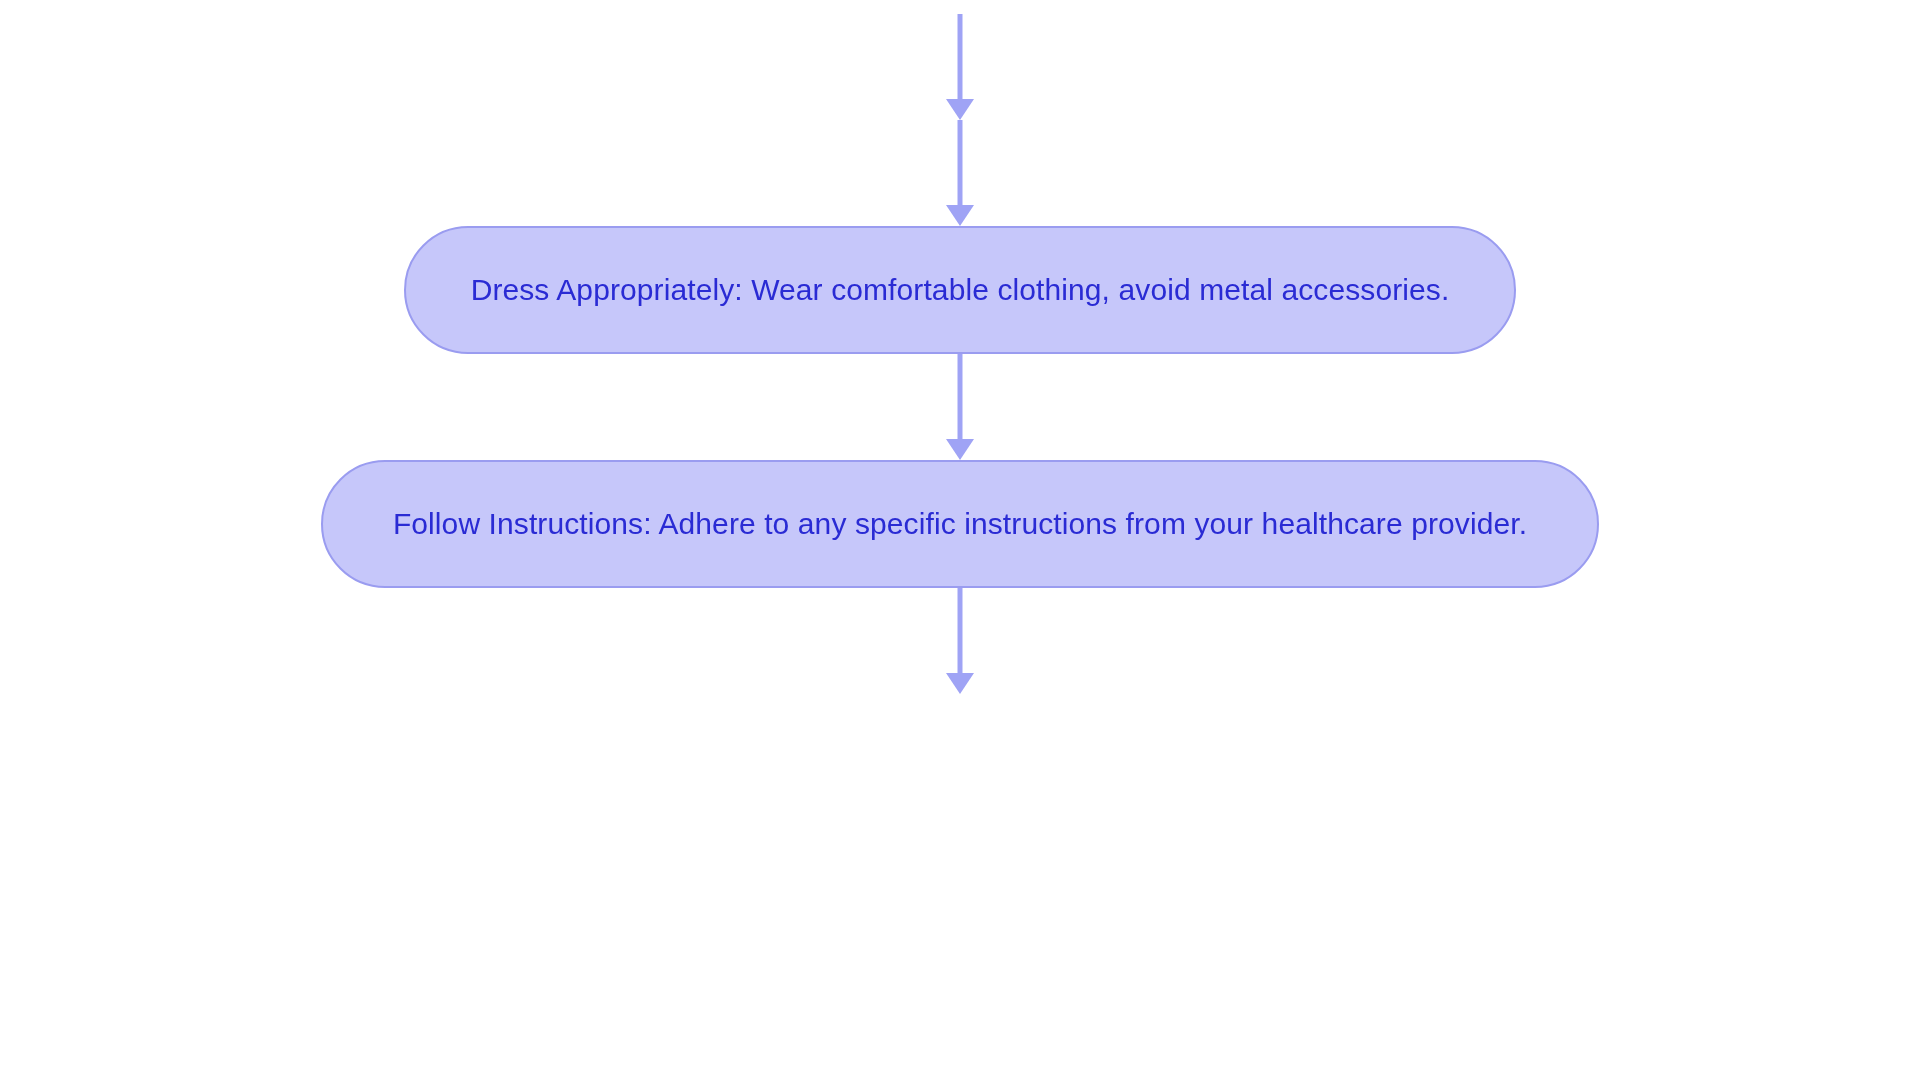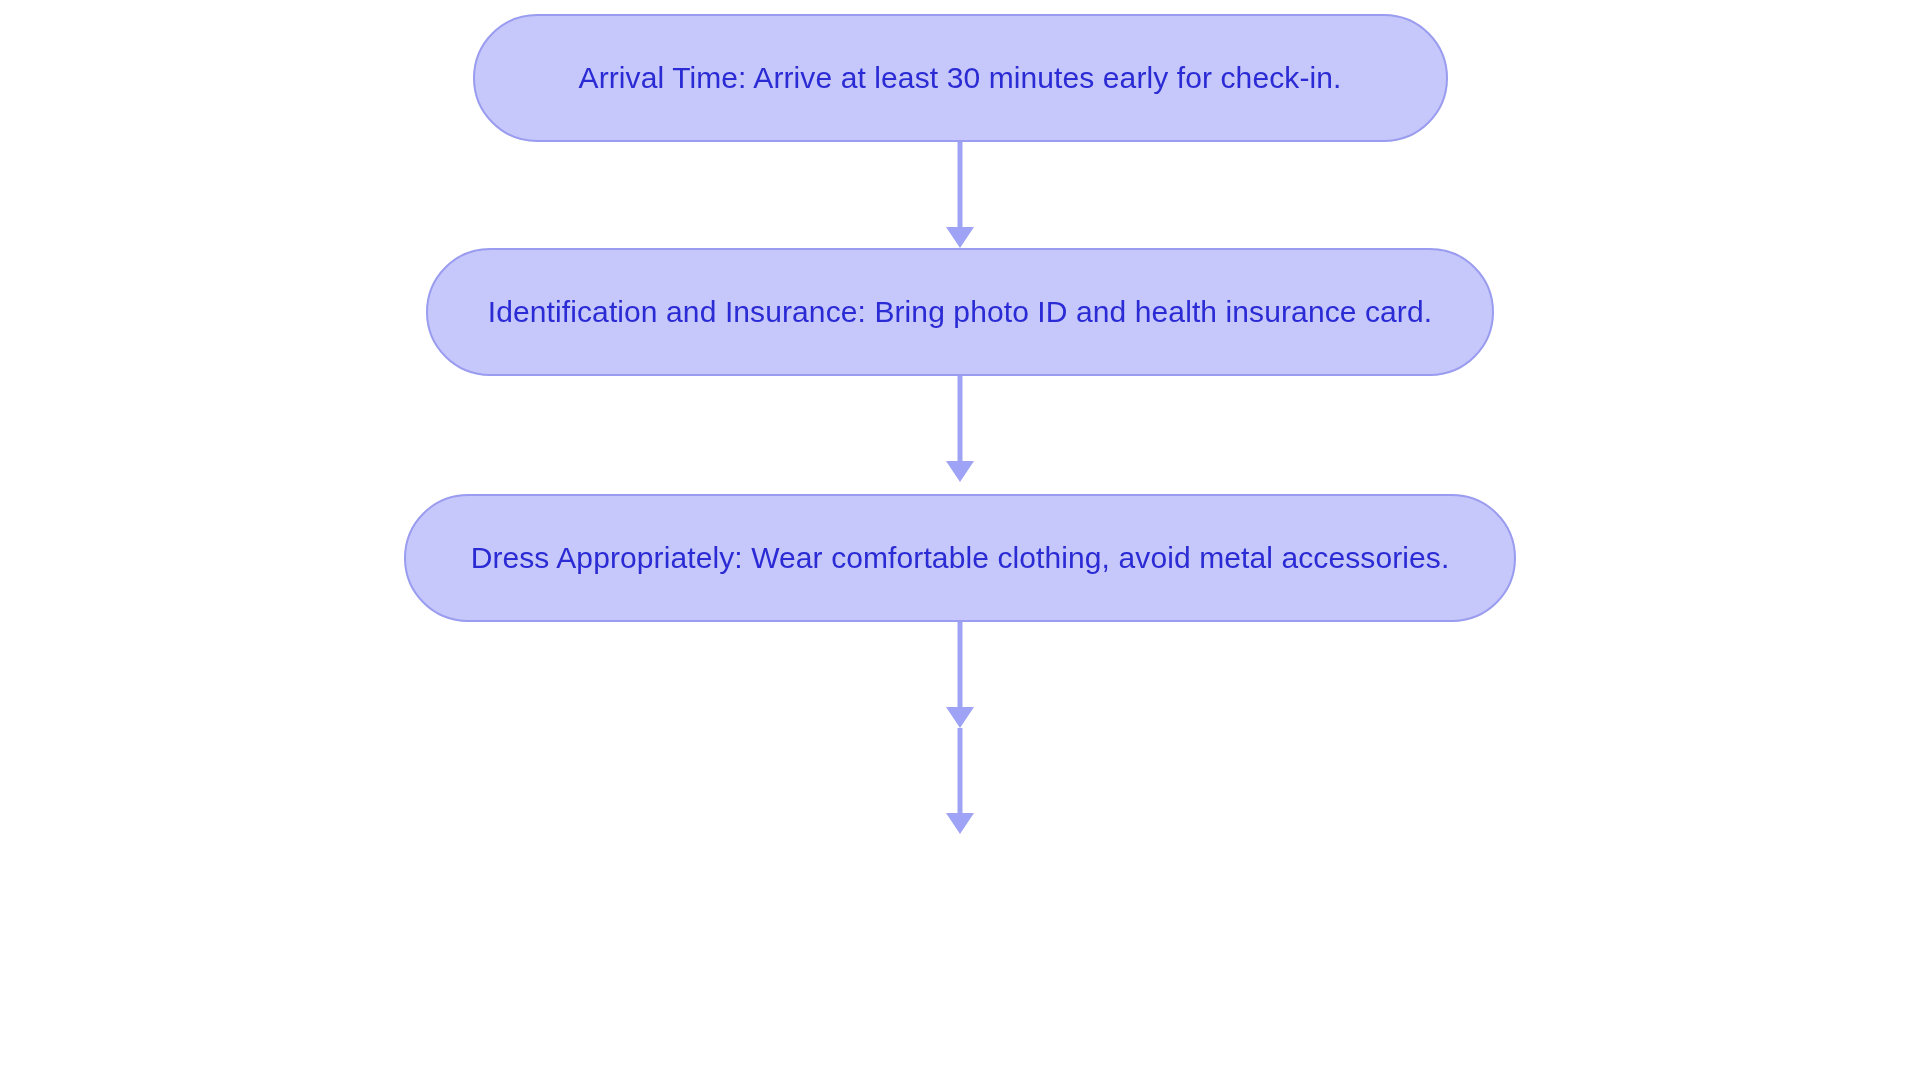--- a/index.html
+++ b/index.html
@@ -50,21 +50,21 @@
     font-family: "Liberation Sans", sans-serif;
     font-size: 30px;
     font-weight: 400;
     line-height: 1.2;
     white-space: nowrap;
     letter-spacing: 0.1px;
   }
 
   .node-1 { width: 975px; }
   .node-2 { width: 1068px; }
-  .node-3 { width: 1112px; margin-top: 12px; }
+  .node-3 { width: 1112px; }
   .node-4 { width: 1278px; }
   .node-5 { width: 980px; }
 
   .connector {
     width: 40px;
     height: 106px;
     position: relative;
     flex: 0 0 auto;
   }
   .connector-stem {
@@ -87,47 +87,44 @@
     border-right: 14px solid transparent;
     border-top: 21px solid #9fa3f5;
   }
 </style>
 </head>
 <body>
 
 <div id="flowchart">
   <div class="flow-column">
 
-    <div class="node node-1">
-      <span class="node-label">Arrival Time: Arrive at least 30 minutes early for check-in.</span>
-    </div>
 
     <div class="connector">
       <div class="connector-stem"></div>
       <div class="connector-head"></div>
     </div>
 
-    <div class="node node-2">
-      <span class="node-label">Identification and Insurance: Bring photo ID and health insurance card.</span>
-    </div>
 
     <div class="connector">
       <div class="connector-stem"></div>
       <div class="connector-head"></div>
     </div>
 
     <div class="node node-3">
       <span class="node-label">Dress Appropriately: Wear comfortable clothing, avoid metal accessories.</span>
     </div>
 
     <div class="connector">
       <div class="connector-stem"></div>
       <div class="connector-head"></div>
     </div>
 
+    <div class="node node-4">
+      <span class="node-label">Follow Instructions: Adhere to any specific instructions from your healthcare provider.</span>
+    </div>
 
     <div class="connector">
       <div class="connector-stem"></div>
       <div class="connector-head"></div>
     </div>
 
 
   </div>
 </div>
 

